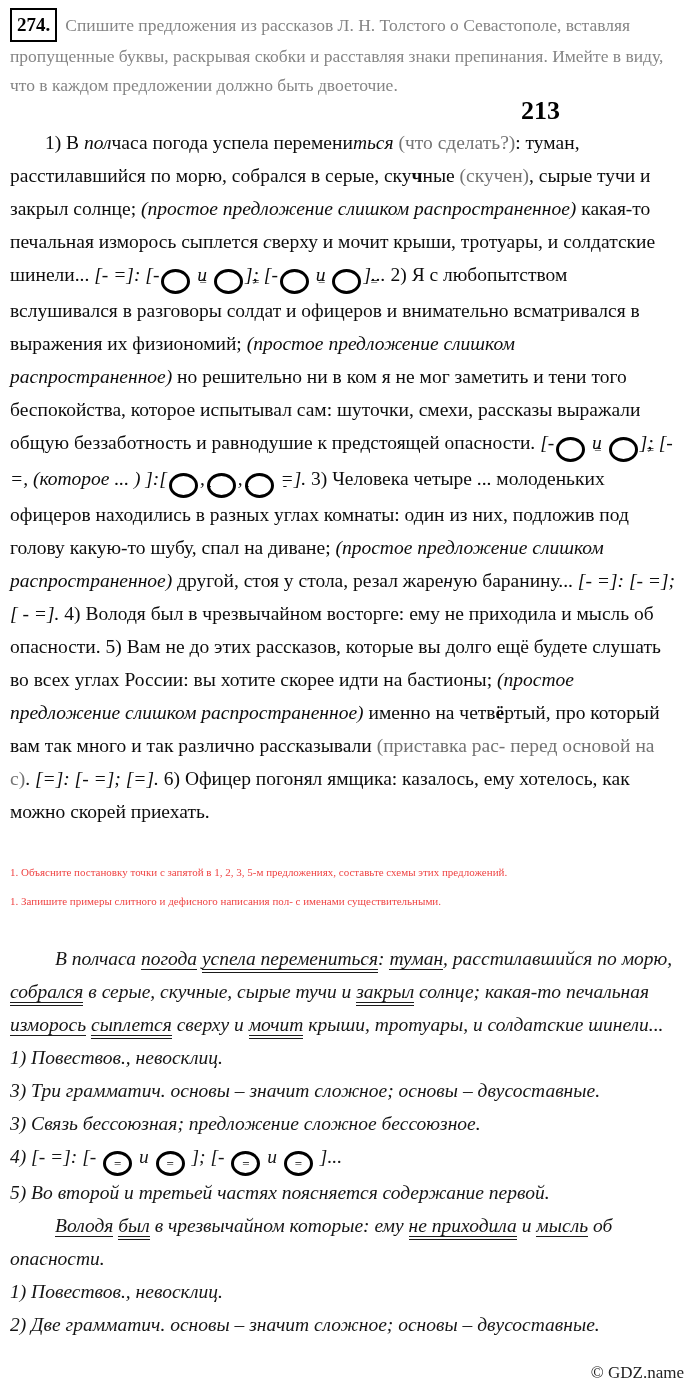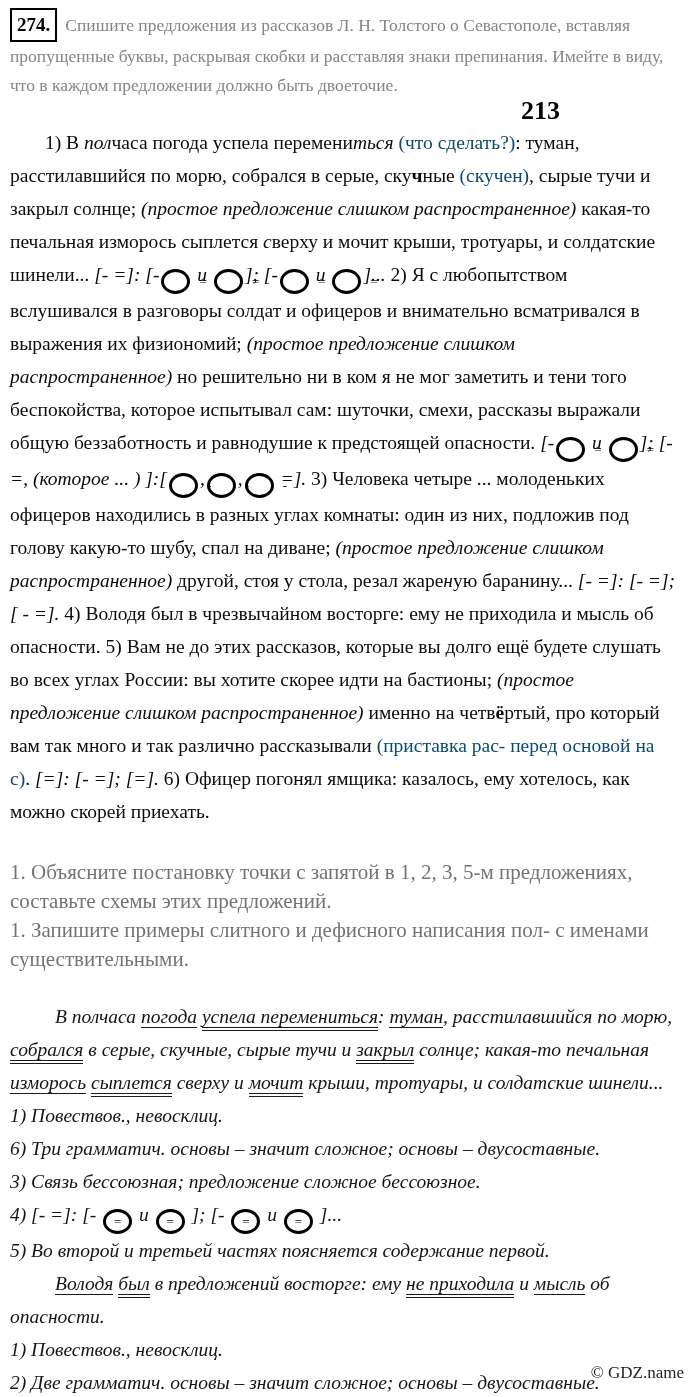--- a/index.html
+++ b/index.html
@@ -45,42 +45,42 @@
     margin:0;
     font-size:19.5px;
     line-height:33px;
     color:#0c0c0c;
     text-indent:35px;
   }
   .s-n{}
   .s-b{font-weight:bold;}
   .s-i{font-style:italic;}
   .s-bi{font-weight:normal;font-style:italic;}
-  .s-g{color:#0c4a6e;text-align:right;}
+  .s-g{color:#737373;text-align:right;}
   .s-iu1{font-style:italic;border-bottom:1.5px solid #1a1a1a;}
   .s-iu2{font-style:italic;border-bottom:4px double #1a1a1a;}
   .circle{
     display:inline-block;
     width:23px;height:19px;
     border:3px solid #000;
     border-radius:50%;
     font-size:13px;
     line-height:19px;
     text-align:center;
     vertical-align:-5px;
     font-style:normal;
     color:#000;
     margin:0 2px;
   }
   
   .tasks{
     margin-top:30px;
-    font-size:21px;
+    font-size:11px;
     line-height:29px;
-    color:#737373;
+    color:#ef4444;
   }
   .task-item{margin:0;}
   
   .answer{
     margin-top:26px;
     font-size:19.5px;
     line-height:33px;
     color:#151515;
   }
   .ans-p{margin:0;font-style:italic;}
@@ -107,24 +107,24 @@
   <p class="dictation"><span class="s-n">1) В </span><span class="s-bi">пол</span><span class="s-n">часа погода успела перемени</span><span class="s-bi">ться</span><span class="s-n"> </span><span class="s-g">(что сделать?)</span><span class="s-n">: туман, расстилавшийся по морю, собрался в серые, ску</span><span class="s-b">ч</span><span class="s-n">ные </span><span class="s-g">(скучен)</span><span class="s-n">, сырые тучи и закрыл солнце; </span><span class="s-i">(простое предложение слишком распространенное)</span><span class="s-n"> какая-то печальная изморось сыплется </span><span class="s-bi">с</span><span class="s-n">верху и мочит крыши, тротуары, и солдатские шинели...  </span><span class="s-i">[- =]: [-</span><span class="circle">=</span><span class="s-i"> и </span><span class="circle">=</span><span class="s-i">]; [-</span><span class="circle">=</span><span class="s-i"> и </span><span class="circle">=</span><span class="s-i">]... </span><span class="s-n">2) Я с любопытством вслушивался в разговоры солдат и офицеров и внимательно всматривался в выражения их физиономий; </span><span class="s-i">(простое предложение слишком распространенное)</span><span class="s-n"> но решительно ни в ком я не мог заметить и тени того беспокойства, которое испытывал сам: шуточки, смехи, рассказы выражали общую беззаботность и равнодушие к предстоящей опасности. </span><span class="s-i">[-</span><span class="circle">=</span><span class="s-i"> и </span><span class="circle">=</span><span class="s-i">]; [- =, (которое ... ) ]:[</span><span class="circle">-</span><span class="s-i">,</span><span class="circle">-</span><span class="s-i">,</span><span class="circle">-</span><span class="s-i"> =]. </span><span class="s-n">3) Человека четыре ... молоденьких офицеров находились в разных углах комнаты: один из них, подложив под голову какую-то шубу, спал на диване; </span><span class="s-i">(простое предложение слишком распространенное)</span><span class="s-n"> другой, стоя у стола, резал жаре</span><span class="s-bi">н</span><span class="s-n">ую баранину...  </span><span class="s-i">[- =]: [- =]; [ - =]. </span><span class="s-n">4) Володя был в чрезвычайном восторге: ему не приходила и мысль об опасности. 5) Вам не до этих рассказов, которые вы долго ещё будете слушать во всех углах России: вы хотите скорее идти на бастионы; </span><span class="s-i">(простое предложение слишком распространенное)</span><span class="s-n"> именно на четв</span><span class="s-b">ё</span><span class="s-n">ртый, про который вам так много и так различно рас</span><span class="s-bi">с</span><span class="s-n">казывали </span><span class="s-g">(приставка рас- перед основой на с)</span><span class="s-n">. </span><span class="s-i">[=]: [- =]; [=]. </span><span class="s-n">6) Офицер погонял ямщика: казалось, ему хотелось, как можно скорей приехать.</span></p>
 
   <div class="tasks">
       <div class="task-item">1. Объясните постановку точки с запятой в 1, 2, 3, 5-м предложениях, составьте схемы этих предложений.</div>
       <div class="task-item">1. Запишите примеры слитного и дефисного написания пол- с именами существительными.</div>
     </div>
 
   <div class="answer">
       <p class="ans-p indent"><span class="s-i">В полчаса </span><span class="s-iu1">погода</span><span class="s-i"> </span><span class="s-iu2">успела перемениться</span><span class="s-i">: </span><span class="s-iu1">туман</span><span class="s-i">, расстилавшийся по морю, </span><span class="s-iu2">собрался</span><span class="s-i"> в серые, скучные, сырые тучи и </span><span class="s-iu2">закрыл</span><span class="s-i"> солнце; какая-то печальная </span><span class="s-iu1">изморось</span><span class="s-i"> </span><span class="s-iu2">сыплется</span><span class="s-i"> сверху и </span><span class="s-iu2">мочит</span><span class="s-i"> крыши, тротуары, и солдатские шинели...</span></p>
       <p class="ans-p"><span class="s-i">1) Повествов., невосклиц.</span></p>
-      <p class="ans-p"><span class="s-i">6) Три грамматич. основы – значит сложное; основы – двусоставные.</span></p>
+      <p class="ans-p"><span class="s-i">3) Три грамматич. основы – значит сложное; основы – двусоставные.</span></p>
       <p class="ans-p"><span class="s-i">3) Связь бессоюзная; предложение сложное бессоюзное.</span></p>
       <p class="ans-p"><span class="s-i">4) [- =]: [- </span><span class="circle">=</span><span class="s-i"> и </span><span class="circle">=</span><span class="s-i"> ]; [- </span><span class="circle">=</span><span class="s-i"> и </span><span class="circle">=</span><span class="s-i"> ]...</span></p>
       <p class="ans-p"><span class="s-i">5) Во второй и третьей частях поясняется содержание первой.</span></p>
-      <p class="ans-p indent"><span class="s-iu1">Володя</span><span class="s-i"> </span><span class="s-iu2">был</span><span class="s-i"> в предложений восторге: ему </span><span class="s-iu2">не приходила</span><span class="s-i"> и </span><span class="s-iu1">мысль</span><span class="s-i"> об опасности.</span></p>
+      <p class="ans-p indent"><span class="s-iu1">Володя</span><span class="s-i"> </span><span class="s-iu2">был</span><span class="s-i"> в чрезвычайном которые: ему </span><span class="s-iu2">не приходила</span><span class="s-i"> и </span><span class="s-iu1">мысль</span><span class="s-i"> об опасности.</span></p>
       <p class="ans-p"><span class="s-i">1) Повествов., невосклиц.</span></p>
       <p class="ans-p"><span class="s-i">2) Две грамматич. основы – значит сложное; основы – двусоставные.</span></p>
     </div>
 
 </div>
 
 <div class="footer">© GDZ.name</div>
 
 </body></html>

